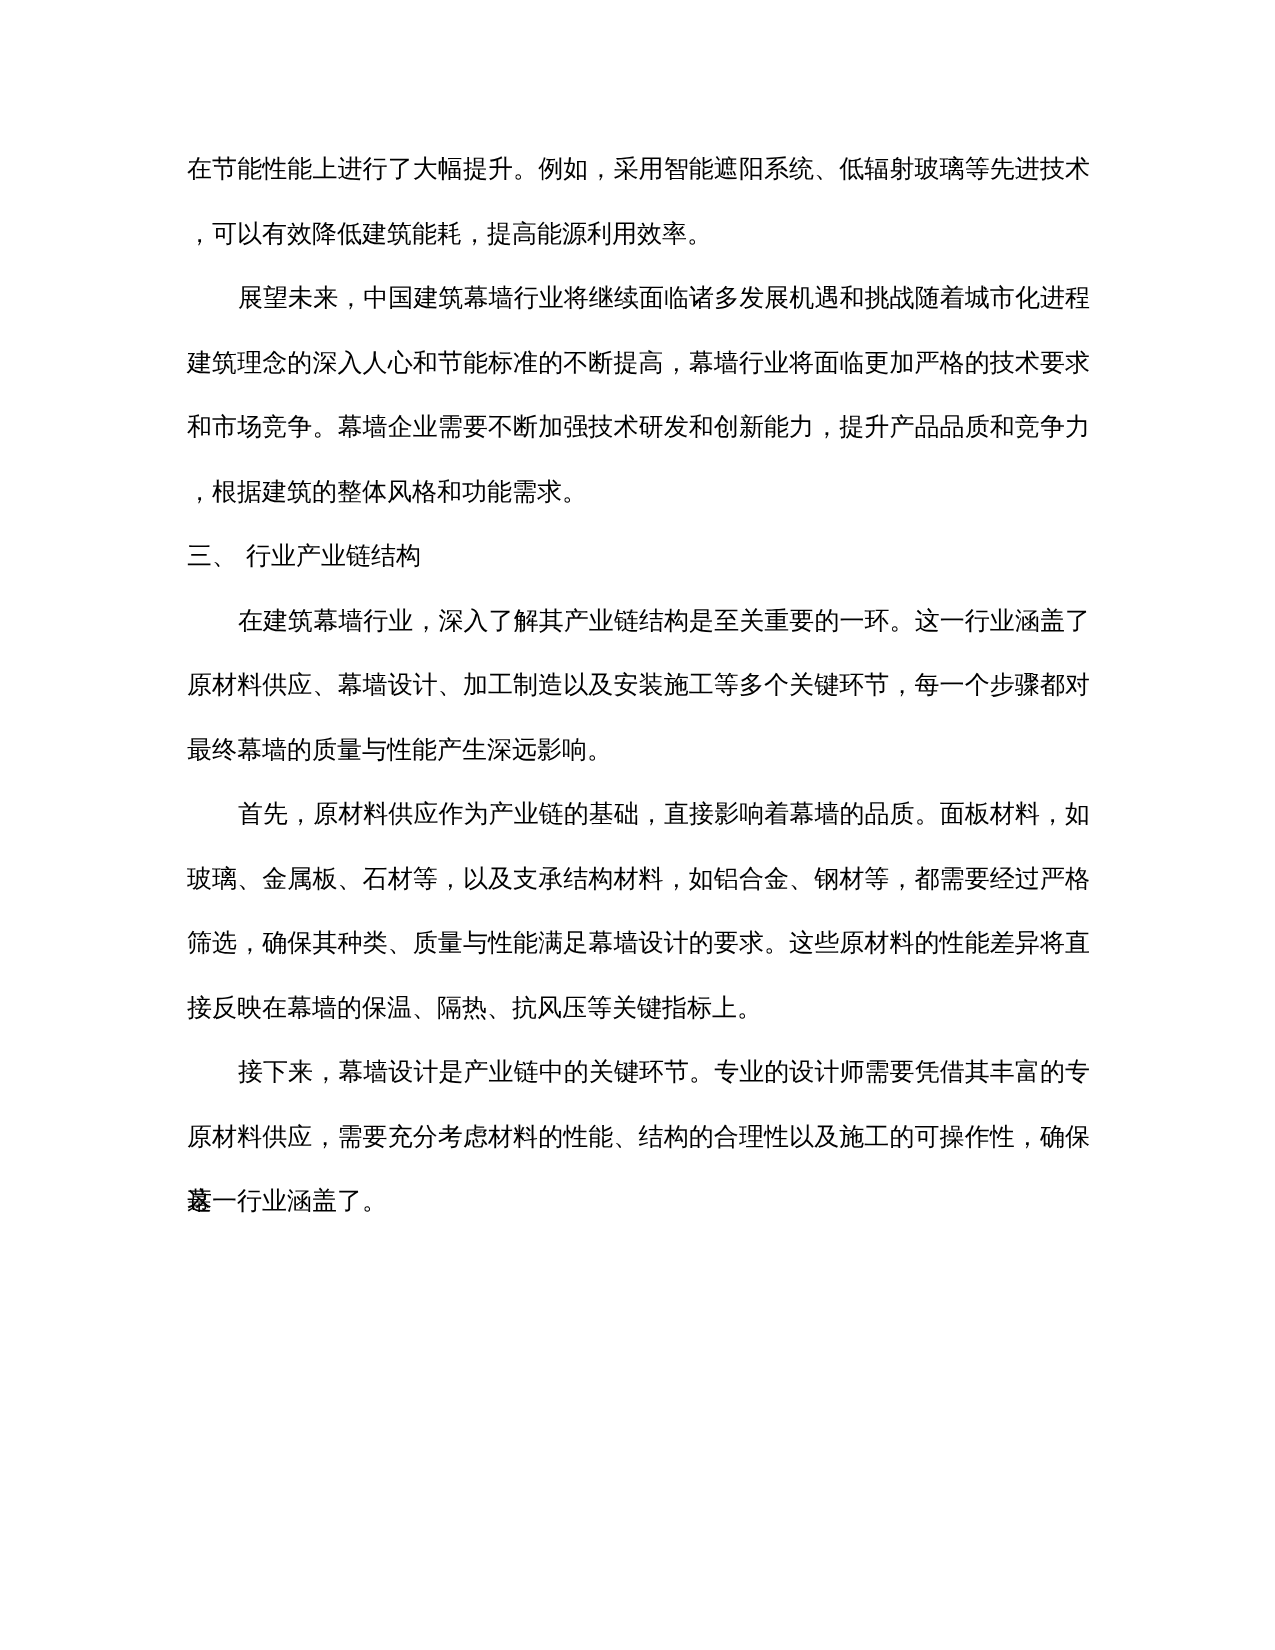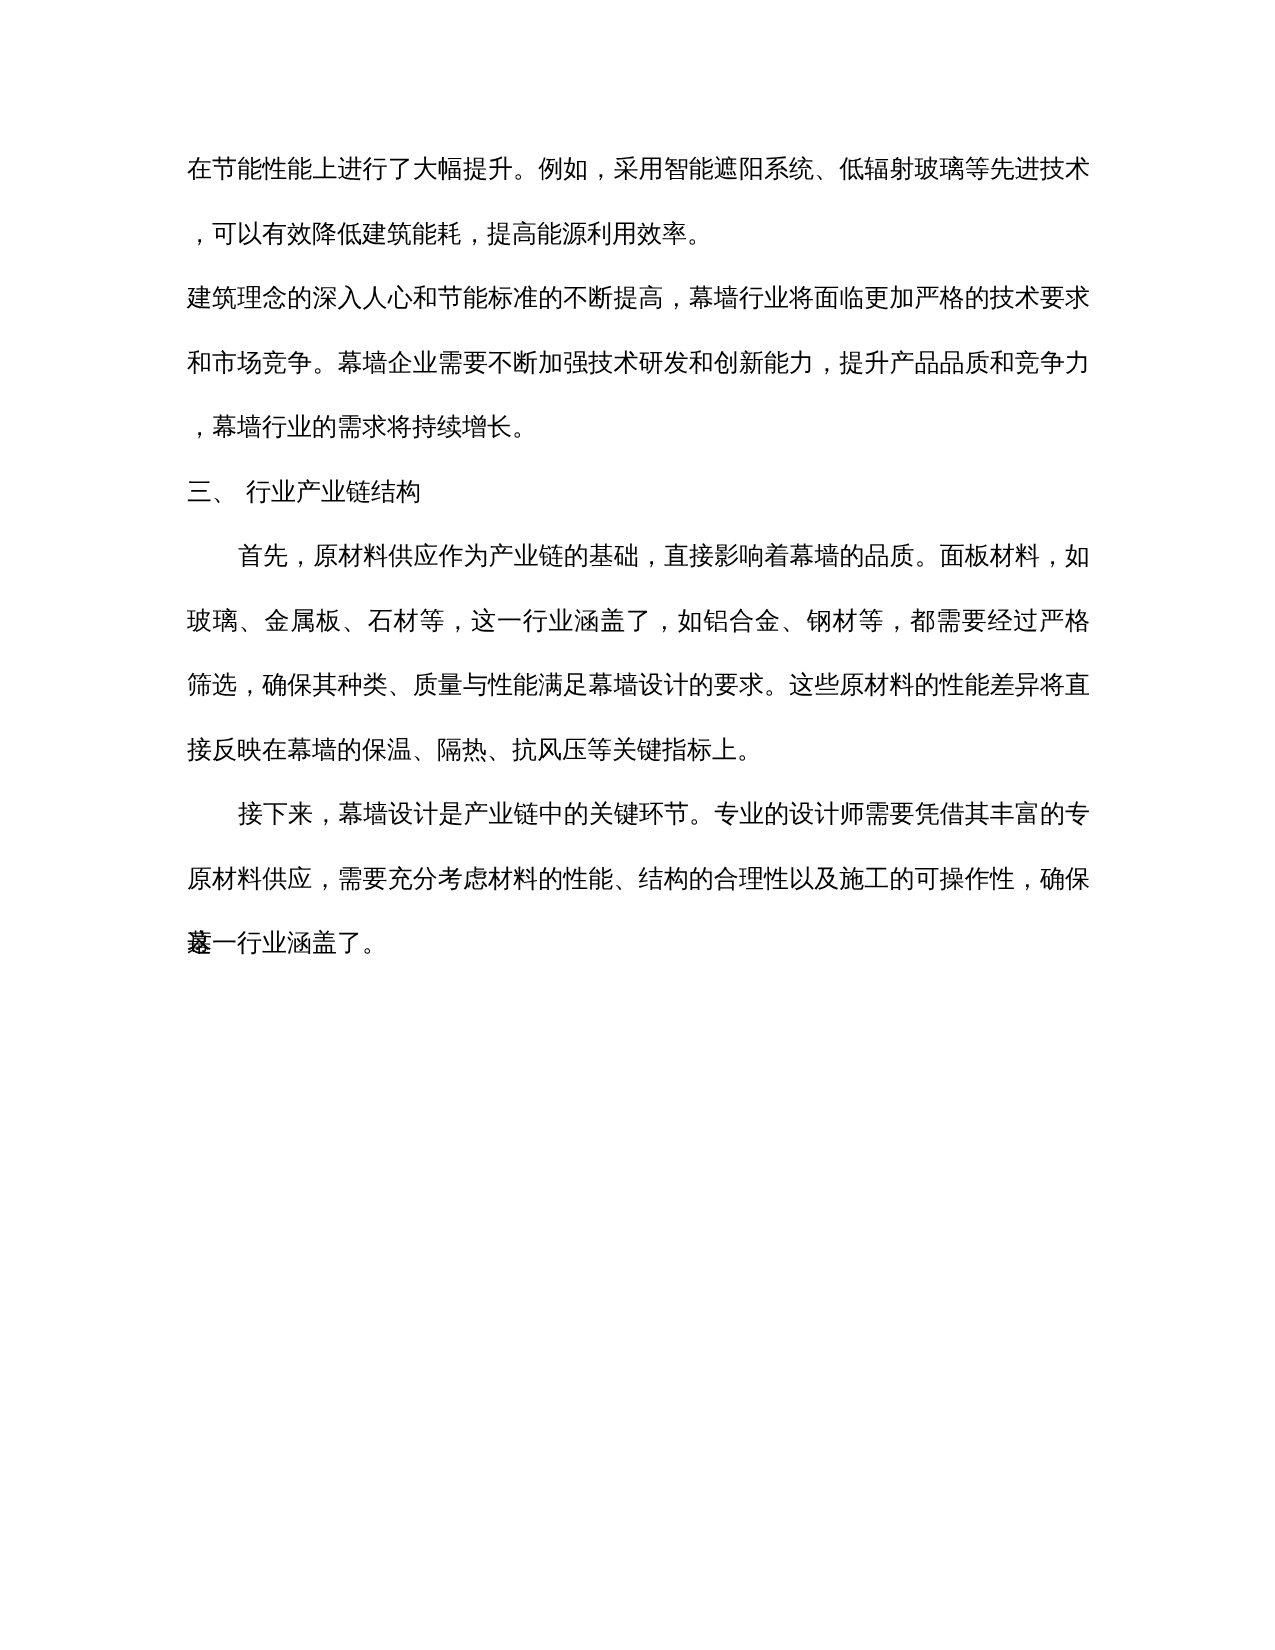--- a/index.html
+++ b/index.html
@@ -50,30 +50,36 @@
 </head>
 <body>
 
 <div class="page">
   <div class="text-block">
       <div class="para">
         <div class="line fill">在节能性能上进行了大幅提升。例如，采用智能遮阳系统、低辐射玻璃等先进技术</div>
         <div class="line">，可以有效降低建筑能耗，提高能源利用效率。</div>
       </div>
       <div class="para">
+        <div class="line fill indent">展望未来，中国建筑幕墙行业将继续面临诸多发展机遇和挑战随着城市化进程</div>
         <div class="line fill">建筑理念的深入人心和节能标准的不断提高，幕墙行业将面临更加严格的技术要求</div>
         <div class="line fill">和市场竞争。幕墙企业需要不断加强技术研发和创新能力，提升产品品质和竞争力</div>
-        <div class="line">，幕墙行业的需求将持续增长。</div>
+        <div class="line">，根据建筑的整体风格和功能需求。</div>
       </div>
       <div class="para">
         <div class="line heading-line"><span class="h-num">三、</span><span class="h-title">行业产业链结构</span></div>
       </div>
       <div class="para">
+        <div class="line fill indent">在建筑幕墙行业，深入了解其产业链结构是至关重要的一环。这一行业涵盖了</div>
+        <div class="line fill">原材料供应、幕墙设计、加工制造以及安装施工等多个关键环节，每一个步骤都对</div>
+        <div class="line">最终幕墙的质量与性能产生深远影响。</div>
+      </div>
+      <div class="para">
         <div class="line fill indent">首先，原材料供应作为产业链的基础，直接影响着幕墙的品质。面板材料，如</div>
-        <div class="line fill">玻璃、金属板、石材等，这一行业涵盖了，如铝合金、钢材等，都需要经过严格</div>
+        <div class="line fill">玻璃、金属板、石材等，以及支承结构材料，如铝合金、钢材等，都需要经过严格</div>
         <div class="line fill">筛选，确保其种类、质量与性能满足幕墙设计的要求。这些原材料的性能差异将直</div>
         <div class="line">接反映在幕墙的保温、隔热、抗风压等关键指标上。</div>
       </div>
       <div class="para">
         <div class="line fill indent">接下来，幕墙设计是产业链中的关键环节。专业的设计师需要凭借其丰富的专</div>
         <div class="line fill">原材料供应，需要充分考虑材料的性能、结构的合理性以及施工的可操作性，确保幕</div>
         <div class="line">这一行业涵盖了。</div>
       </div>
     </div>
 </div>

